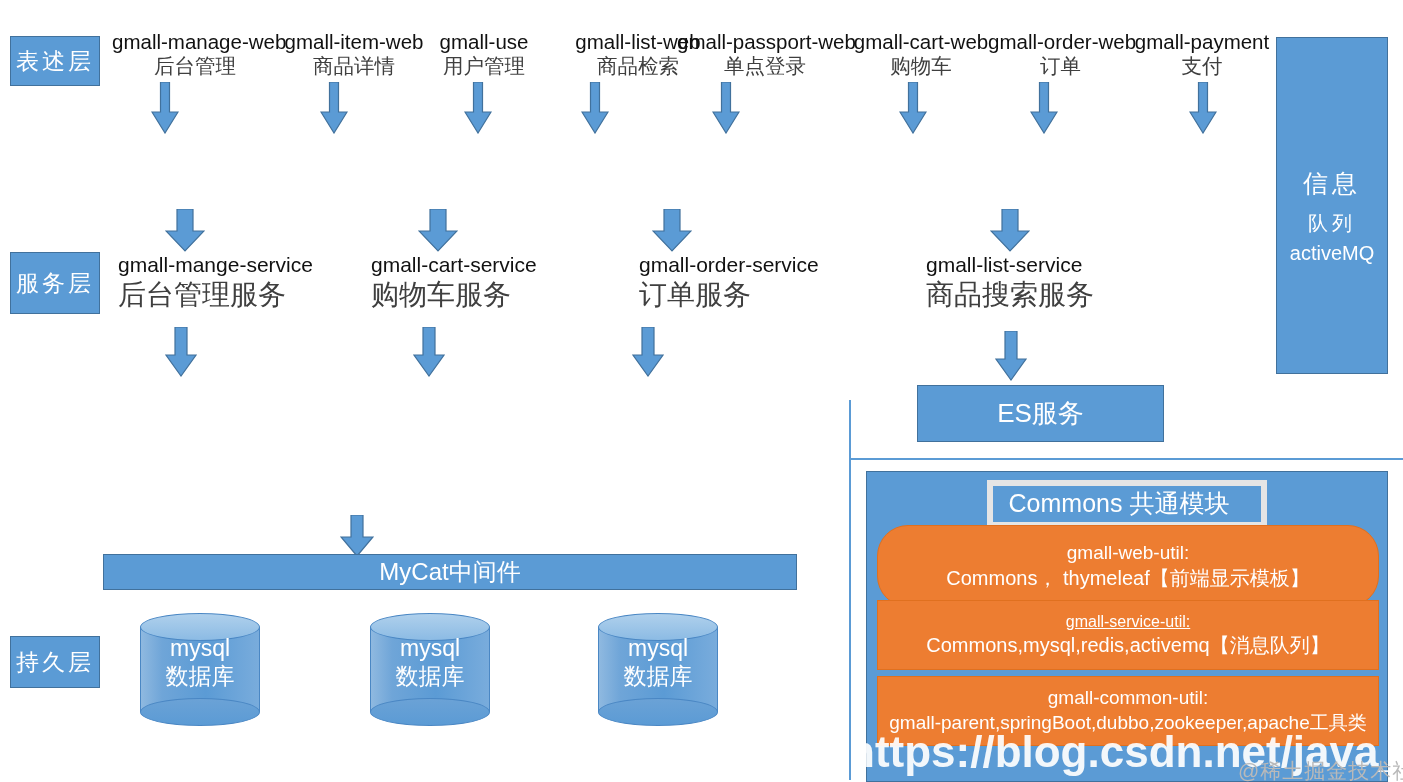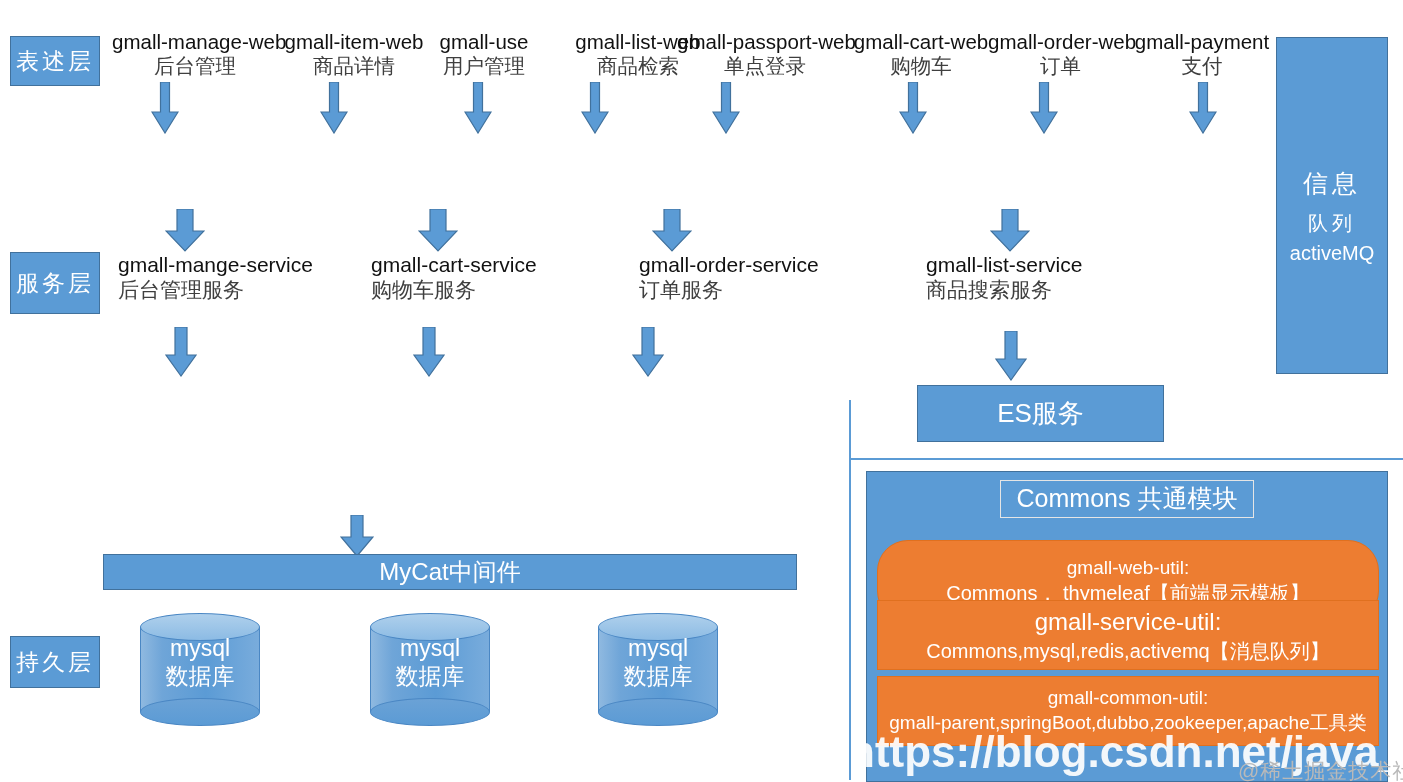--- a/index.html
+++ b/index.html
@@ -72,21 +72,21 @@
     line-height:1.18;
   }
   .svcmod .en{
     display:block;
     font-size:21px;
     color:#111111;
     white-space:nowrap;
   }
   .svcmod .cn{
     display:block;
-    font-size:21px;
+    font-size:28px;
     color:#3f3f3f;
     white-space:nowrap;
   }
 
   
   .arrow svg{display:block;}
 
   
   .cyl{position:absolute;}
   .cyl .body{
@@ -118,24 +118,24 @@
     line-height:1.25;
     z-index:5;
   }
 
   
   .vrule{background:#5B9BD5;width:2px;}
   .hrule{background:#5B9BD5;height:2px;}
 
   
   .commons-title{
-    border:1px solid #e5e5e5;
+    border:6px solid #e5e5e5;
     color:#ffffff;
     font-size:25px;
-    padding:2px 16px 4px 16px;
+    padding:2px 32px 4px 16px;
     display:inline-block;
     line-height:1.2;
     white-space:nowrap;
   }
 
   
   .wm-url{
     color:#ffffff;
     opacity:.92;
     font-size:44px;
@@ -356,27 +356,27 @@
 
   <div class="abs vrule" style="left:849px;top:400px;height:380px;"></div>
   <div class="abs hrule" style="left:849px;top:458px;width:554px;"></div>
 
   <div class="abs" style="left:866px;top:471px;width:522px;height:311px;background:#5B9BD5;border:1px solid #41719C;box-sizing:border-box;">
 
     <div style="text-align:center;margin-top:8px;">
       <span class="commons-title">Commons 共通模块</span>
     </div>
 
-    <div class="orangebox" style="position:absolute;left:10px;top:68px;width:502px;height:82px;border-radius:31px;">
+    <div class="orangebox" style="position:absolute;left:10px;top:53px;width:502px;height:82px;border-radius:31px;">
       <span style="font-size:19px;">gmall-web-util:</span>
       <span style="font-size:20px;">Commons， thymeleaf【前端显示模板】</span>
     </div>
 
     <div class="orangebox" style="position:absolute;left:10px;top:128px;width:502px;height:70px;">
-      <span style="font-size:24px;">gmall-service-util:</span>
+      <span style="font-size:16px;text-decoration:underline;">gmall-service-util:</span>
       <span style="font-size:20px;">Commons,mysql,redis,activemq【消息队列】</span>
     </div>
 
     <div class="orangebox" style="position:absolute;left:10px;top:204px;width:502px;height:70px;">
       <span style="font-size:19px;">gmall-common-util:</span>
       <span style="font-size:19px;">gmall-parent,springBoot,dubbo,zookeeper,apache工具类</span>
     </div>
   </div>
 
   <div class="abs wm-url" style="left:848px;top:727px;">https://blog.csdn.net/java_wxid</div>

